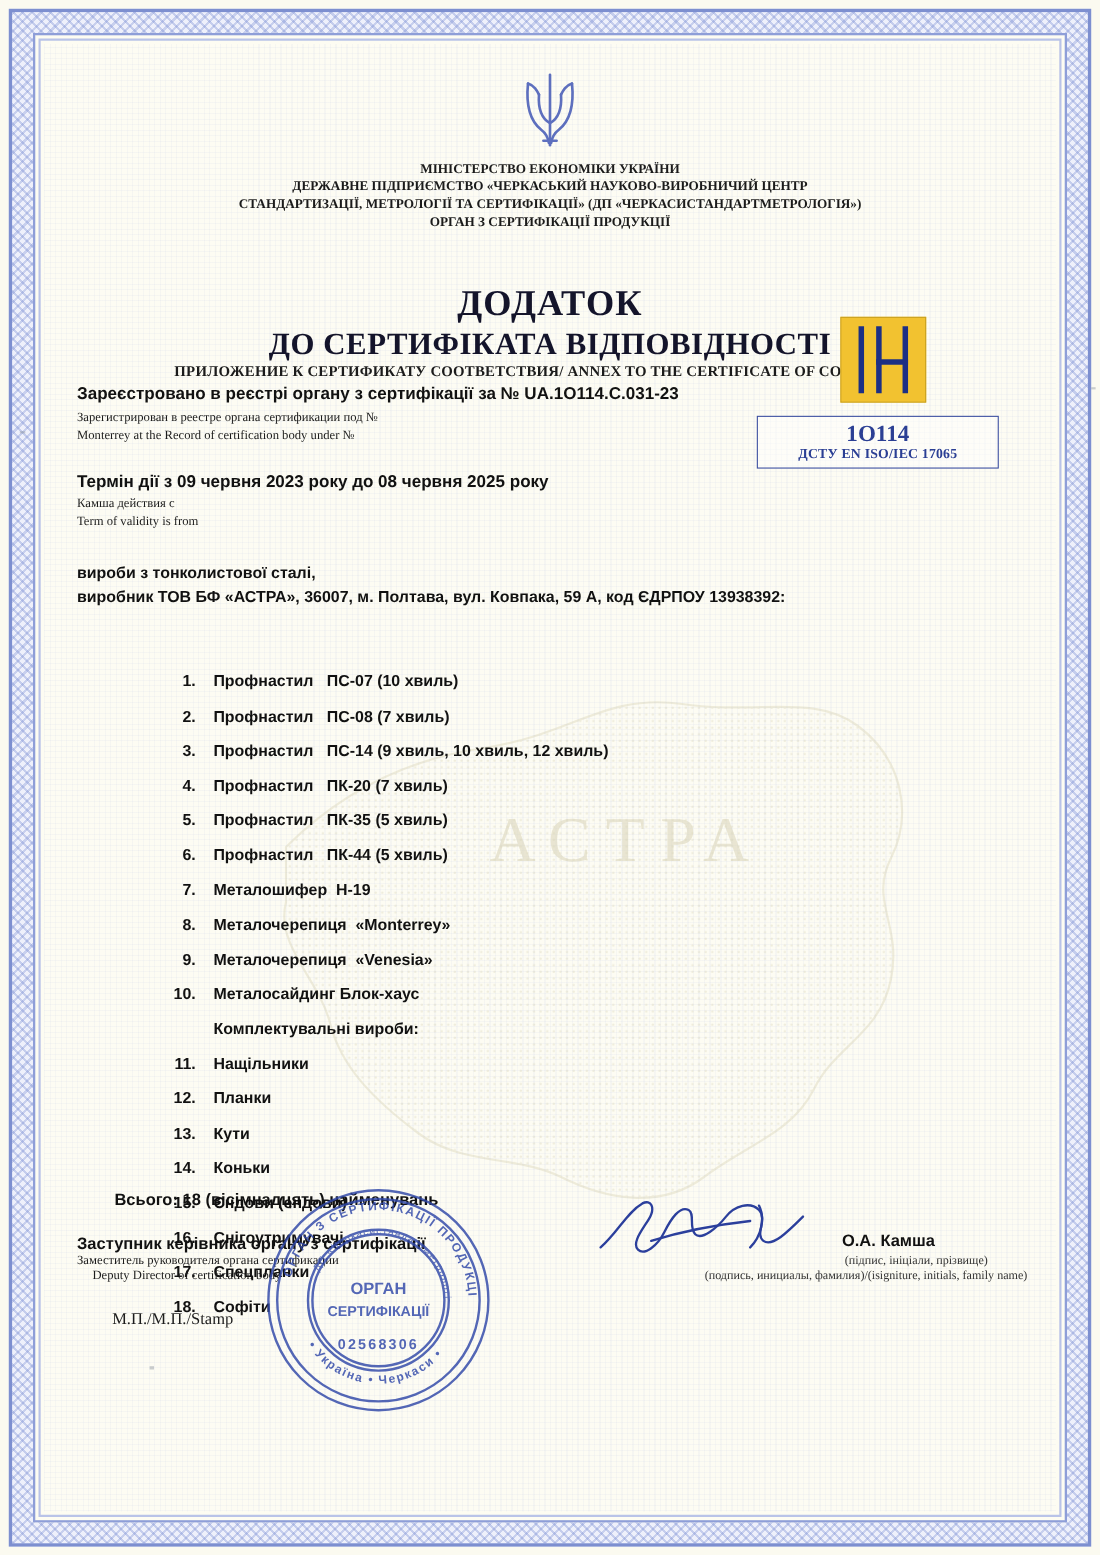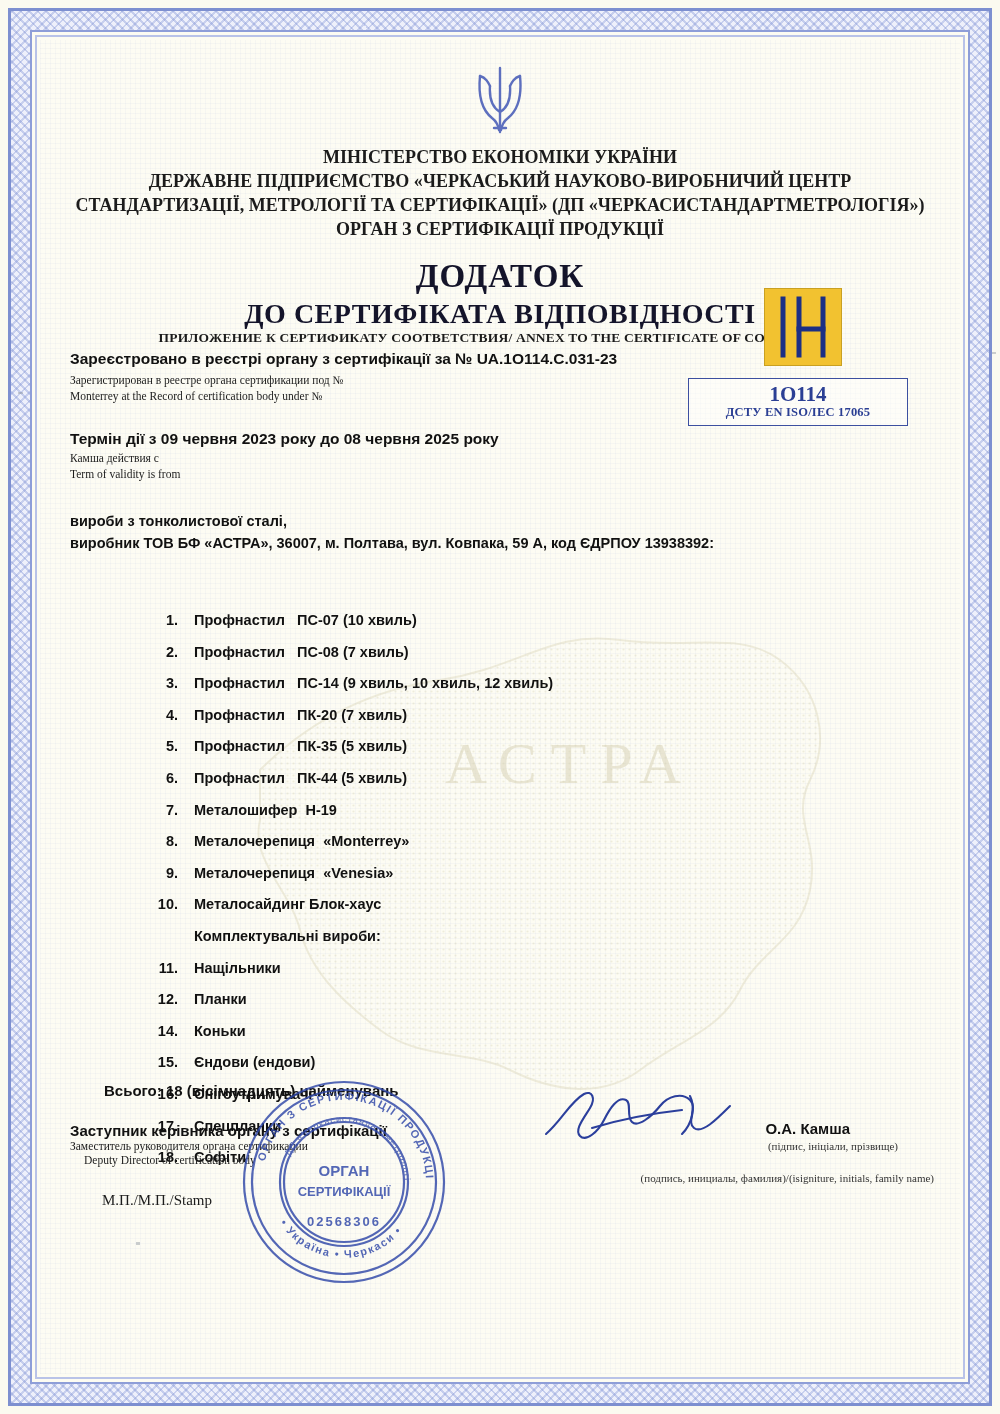--- a/index.html
+++ b/index.html
@@ -75,21 +75,21 @@
   }
   .emblem svg{width:100%;height:100%;}
 
   
   .org-block{
     position:absolute;
     top:106px;left:0;right:0;
     text-align:center;
     font-family:"Liberation Serif", serif;
     font-weight:bold;
-    font-size:18px;
+    font-size:12px;
     line-height:1.33;
     color:#1b1b1b;
   }
   .org-block div{white-space:nowrap;}
 
   .title1{
     position:absolute;top:218px;left:0;right:0;
     text-align:center;
     font-family:"Liberation Serif", serif;
     font-weight:bold;
@@ -260,21 +260,20 @@
     font-family:"Liberation Serif", serif;
     font-size:11px;
     color:#333;
   }
   .sign-caption-2{
     position:absolute;
     right:26px; top:1114px;
     font-family:"Liberation Serif", serif;
     font-size:11px;
     color:#333;
-    margin-top:18px;
   }
   
   .signature{
     position:absolute;
     left:500px; top:1046px;
     width:200px; height:62px;
   }
   .signature svg{width:100%;height:100%;}
   
   .stamp{
@@ -410,20 +409,24 @@
             <span class="num"></span>
             <span class="txt">Комплектувальні вироби:</span>
           </div>
         <div class="li">
             <span class="num">11.</span>
             <span class="txt">Нащільники</span>
           </div>
         <div class="li">
             <span class="num">12.</span>
             <span class="txt">Планки</span>
+          </div>
+        <div class="li">
+            <span class="num">13.</span>
+            <span class="txt">Кути</span>
           </div>
         <div class="li">
             <span class="num">14.</span>
             <span class="txt">Коньки</span>
           </div>
         <div class="li">
             <span class="num">15.</span>
             <span class="txt">Єндови (ендови)</span>
           </div>
         <div class="li">

